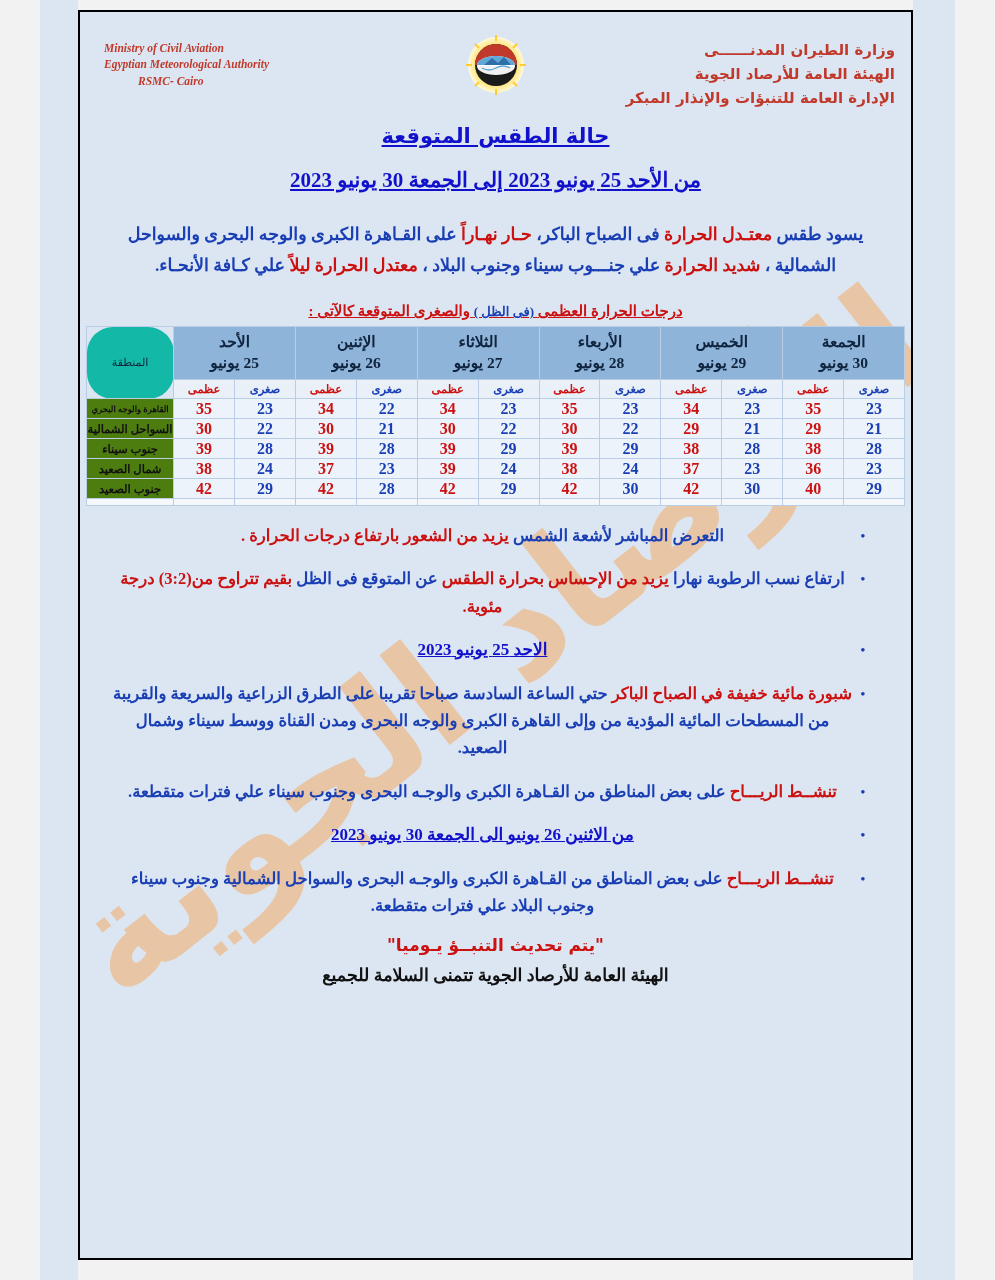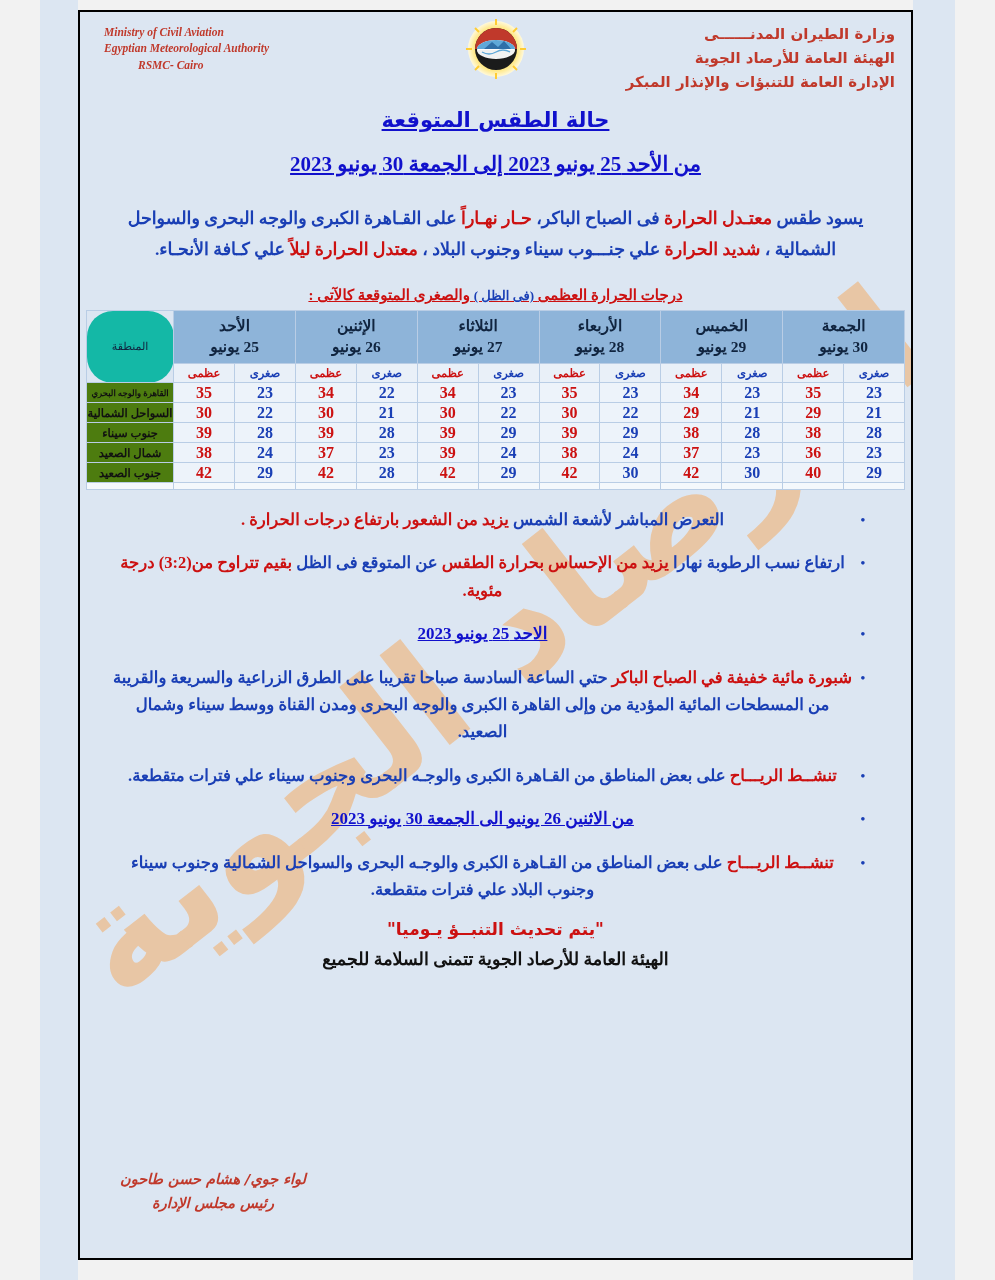--- a/index.html
+++ b/index.html
@@ -34,21 +34,21 @@
   }
   .watermark span{
     font-family:"DejaVu Sans", sans-serif;
     font-size:150px;font-weight:bold;
     color:#f0b377;opacity:.62;
     transform:rotate(-38deg);
     white-space:nowrap;
     letter-spacing:4px;
   }
   
-  .hdr{position:relative;z-index:10;height:72px;}
+  .hdr{position:relative;z-index:10;height:72px;margin-top:16px;}
   .hdr-en{
     position:absolute;left:auto;right:auto;
     top:12px;left:24px;
     direction:ltr;text-align:left;
     color:#c0392b;font-weight:bold;font-style:italic;
     font-family:"Liberation Serif", serif;font-size:11.5px;line-height:1.42;
   }
   .hdr-en div:last-child{padding-left:34px;}
   .hdr-ar{
     position:absolute;top:10px;right:16px;
@@ -432,18 +432,14 @@
       <div class="txt">
         <span class="r">تنشــط الريـــاح</span><span> على بعض المناطق من القـاهرة الكبرى والوجـه البحرى والسواحل الشمالية وجنوب سيناء وجنوب البلاد علي فترات متقطعة.</span>
       </div>
     </div>
 
   </div>
 
   <div class="foot1">"يتم تحديث التنبــؤ يـوميا"</div>
   <div class="foot2">الهيئة العامة للأرصاد الجوية تتمنى السلامة للجميع</div>
 
-  <div class="sig">
-    <div>لواء جوي/ هشام حسن طاحون</div>
-    <div>رئيس مجلس الإدارة</div>
-  </div>
 
 </div>
 
 </body></html>

